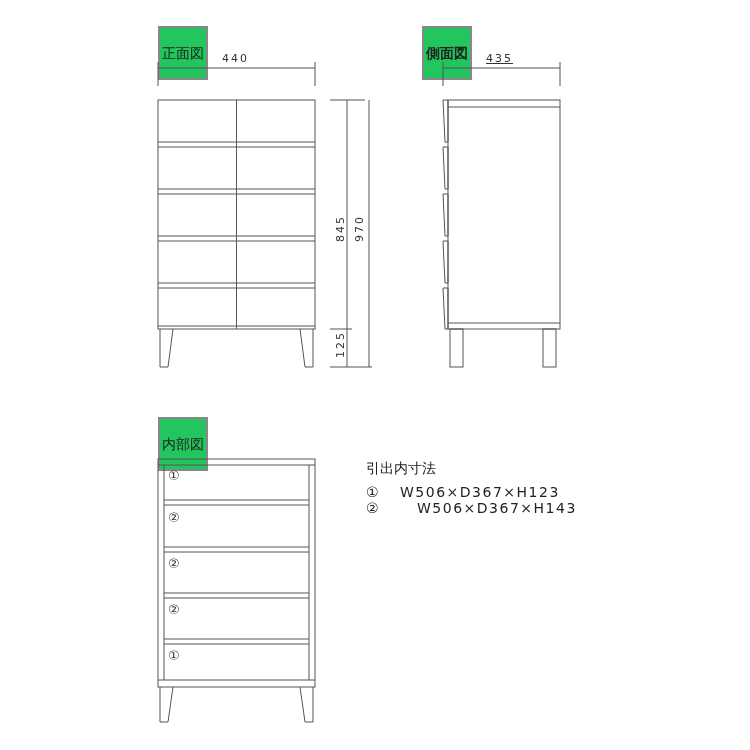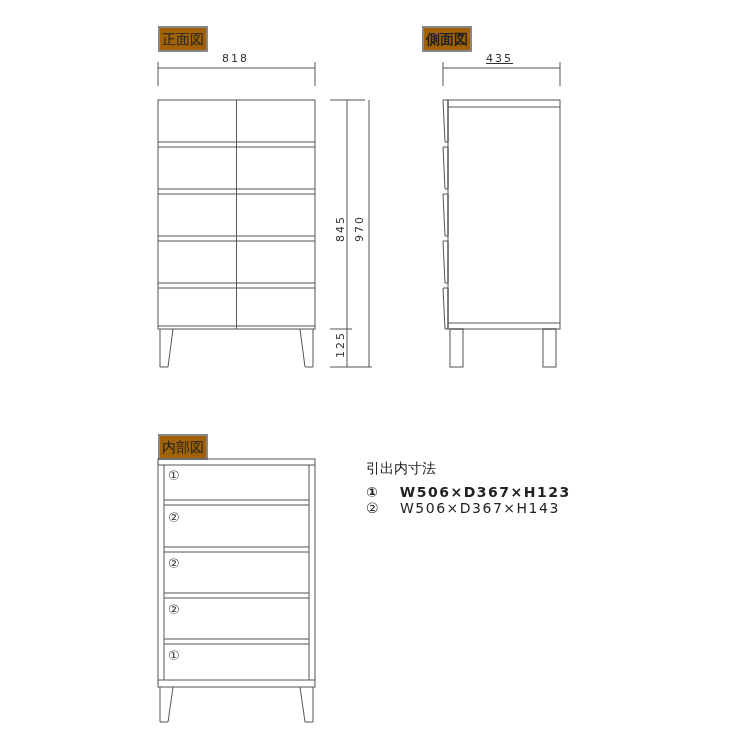--- a/index.html
+++ b/index.html
@@ -1,30 +1,30 @@
 <!DOCTYPE html>
 <html><head>
 <meta charset="utf-8">
 <style>
   html, body { margin:0; padding:0; background:#ffffff; }
   body { width:750px; height:750px; position:relative; overflow:hidden; font-family:"DejaVu Sans", sans-serif; color:#222; }
-  .label-box { position:absolute; border:2px solid #888; background:#a16207; font-size:14px; line-height:16px; padding:3px 2px; letter-spacing:0; color:#222; }
+  .label-box { position:absolute; border:2px solid #888; background:#22c55e; font-size:14px; line-height:16px; padding:17px 2px; letter-spacing:0; color:#222; }
   .dim { position:absolute; font-size:11px; letter-spacing:2px; color:#333; }
   svg { position:absolute; left:0; top:0; }
   .spec { position:absolute; font-size:14px; letter-spacing:1.5px; color:#222; }
   .circ { position:absolute; font-size:13px; color:#333; }
 </style>
 </head>
 <body>
 
 <div class="label-box" style="left:158px;top:26px;">正面図</div>
 <div class="label-box" style="left:422px;top:26px;font-weight:bold;">側面図</div>
-<div class="label-box" style="left:158px;top:434px;">内部図</div>
+<div class="label-box" style="left:158px;top:417px;">内部図</div>
 
-<div class="dim" style="left:222px;top:52px;">818</div>
+<div class="dim" style="left:222px;top:52px;">440</div>
 <div class="dim" style="left:486px;top:52px;text-decoration:underline;">435</div>
 <div class="dim" style="left:327px;top:222px;transform:rotate(-90deg);">845</div>
 <div class="dim" style="left:346px;top:222px;transform:rotate(-90deg);">970</div>
 <div class="dim" style="left:327px;top:338px;transform:rotate(-90deg);">125</div>
 
 <svg width="750" height="750" viewBox="0 0 750 750">
   <g stroke="#555" stroke-width="1" fill="none">
 
     <line x1="158" y1="68" x2="315" y2="68"></line>
     <line x1="158" y1="62" x2="158" y2="86"></line>
@@ -89,20 +89,20 @@
   </g>
 </svg>
 
 <div class="circ" style="left:168px;top:468px;">①</div>
 <div class="circ" style="left:168px;top:510px;">②</div>
 <div class="circ" style="left:168px;top:556px;">②</div>
 <div class="circ" style="left:168px;top:602px;">②</div>
 <div class="circ" style="left:168px;top:648px;">①</div>
 
 <div class="spec" style="left:366px;top:460px;letter-spacing:0;text-align:center;">引出内寸法</div>
-<div class="spec" style="left:366px;top:484px;font-weight:bold;">
+<div class="spec" style="left:366px;top:484px;">
   <span>①</span>
   <span style="margin-left:14px;">W506×D367×H123</span>
 </div>
 <div class="spec" style="left:366px;top:500px;">
   <span>②</span>
-  <span style="margin-left:14px;">W506×D367×H143</span>
+  <span style="margin-left:31px;">W506×D367×H143</span>
 </div>
 
 </body></html>

